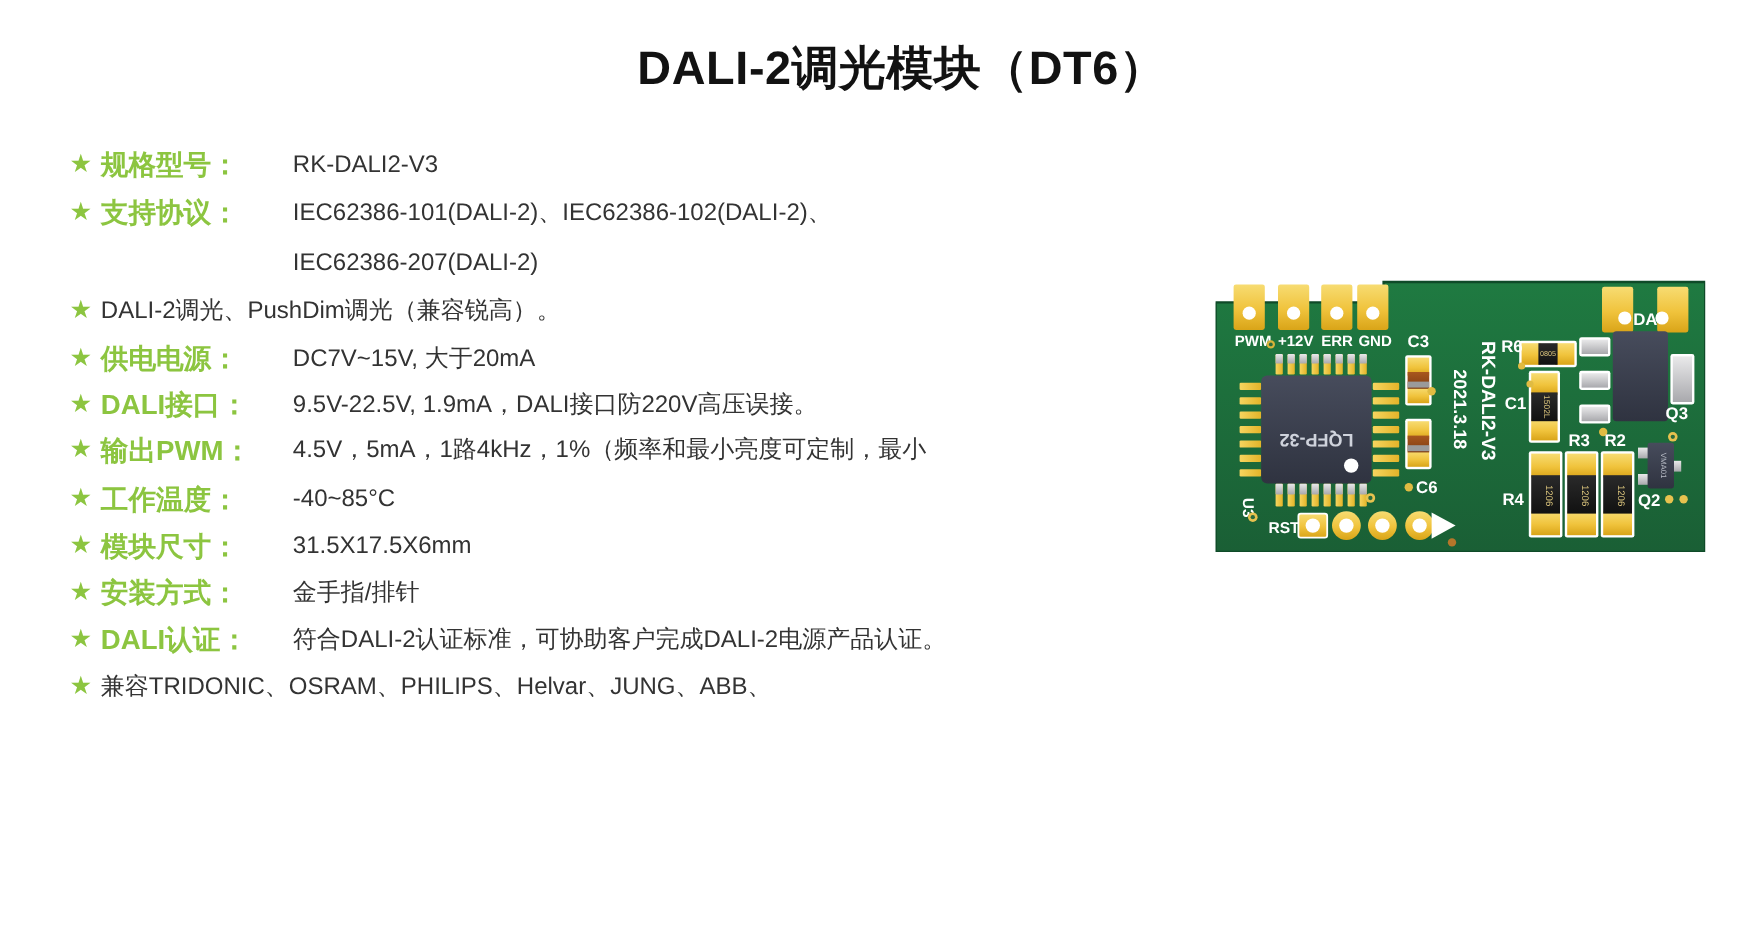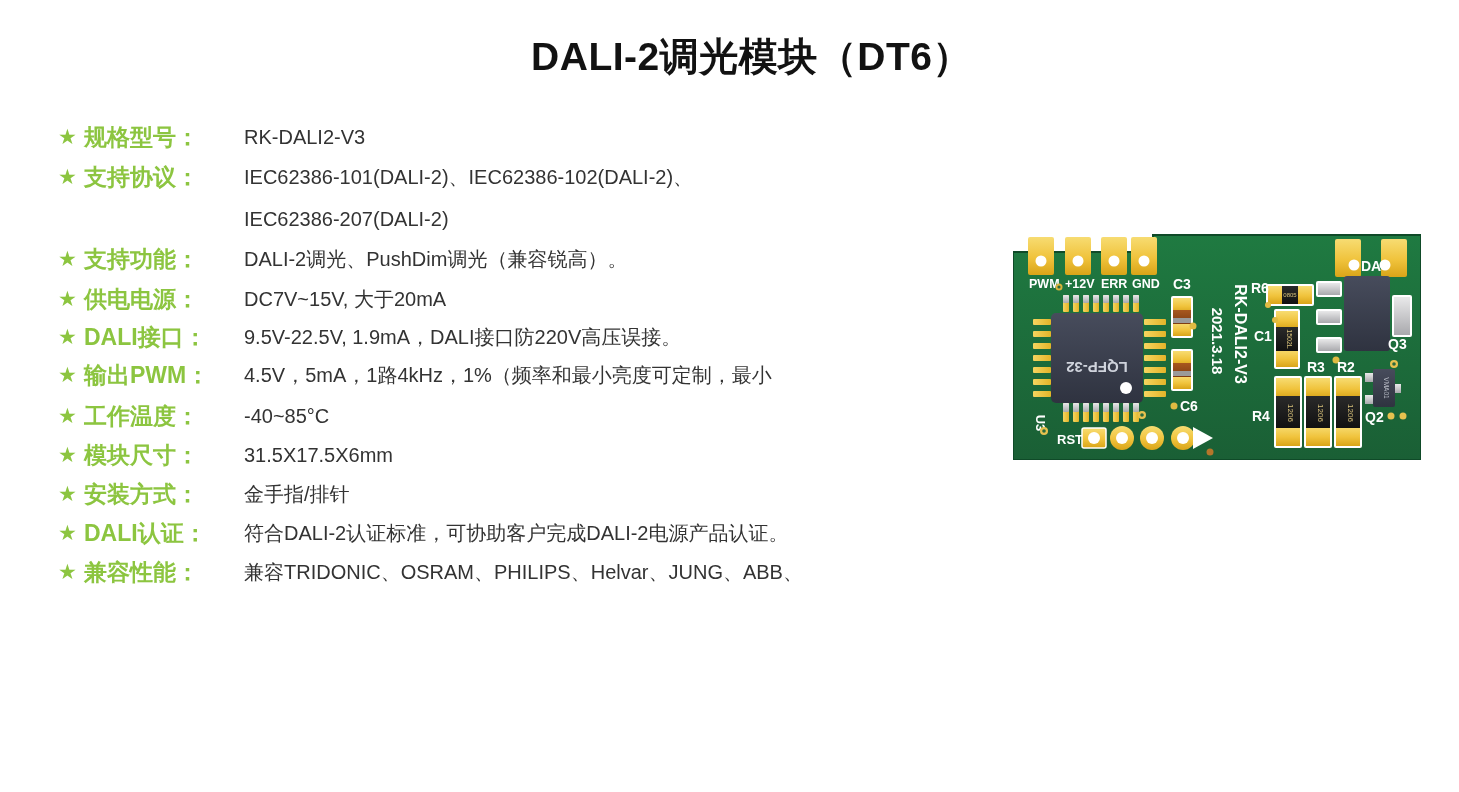--- a/index.html
+++ b/index.html
@@ -79,21 +79,20 @@
       <div class="star">★</div>
       <div class="label">支持协议：</div>
       <div class="value">
         <span class="ln">IEC62386-101(DALI-2)、IEC62386-102(DALI-2)、</span>
         <span class="ln">IEC62386-207(DALI-2)</span>
       </div>
     </div>
 
     <div class="spec-row r2">
       <div class="star">★</div>
-      <div class="label">支持功能：</div>
       <div class="value">
         <span class="ln">DALI-2调光、PushDim调光（兼容锐高）。</span>
       </div>
     </div>
 
     <div class="spec-row r3">
       <div class="star">★</div>
       <div class="label">供电电源：</div>
       <div class="value">
         <span class="ln">DC7V~15V, 大于20mA</span>
@@ -143,21 +142,20 @@
     <div class="spec-row r9">
       <div class="star">★</div>
       <div class="label wide">DALI认证：</div>
       <div class="value">
         <span class="ln">符合DALI-2认证标准，可协助客户完成DALI-2电源产品认证。</span>
       </div>
     </div>
 
     <div class="spec-row">
       <div class="star">★</div>
-      <div class="label">兼容性能：</div>
       <div class="value">
         <span class="ln">兼容TRIDONIC、OSRAM、PHILIPS、Helvar、JUNG、ABB、</span>
       </div>
     </div>
 
   </div>
 
   <div class="pcb-wrap">
     <svg class="pcb-svg" width="408" height="229" viewBox="0 0 408 229" xmlns="http://www.w3.org/2000/svg">
       <defs>

